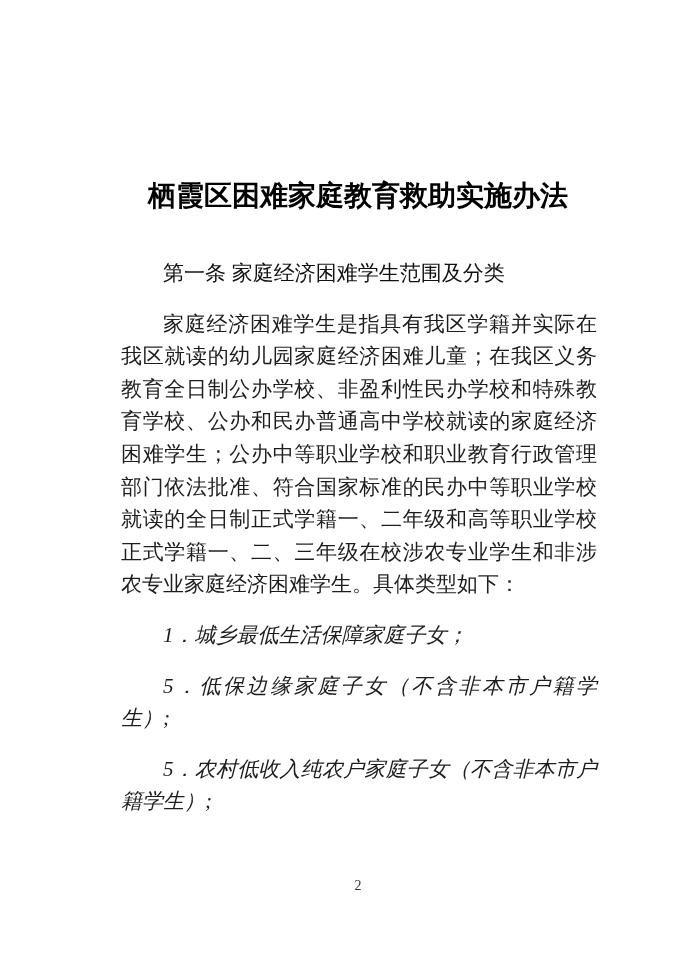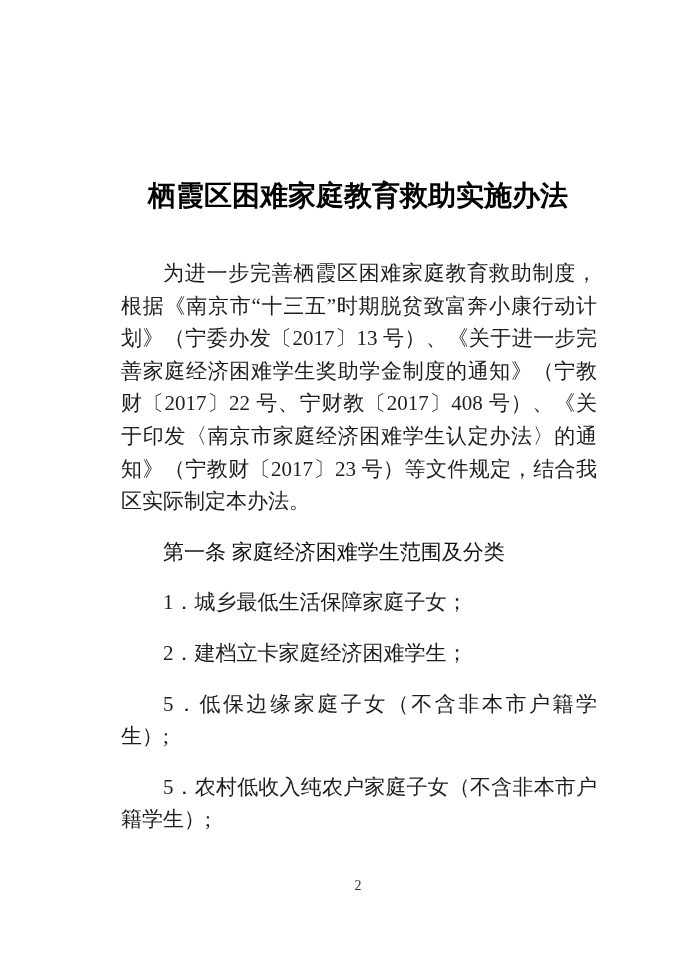--- a/index.html
+++ b/index.html
@@ -42,20 +42,21 @@
     text-indent: 2em;
   }
   .section-heading {
     text-indent: 2em;
     font-family: "Liberation Sans", "DejaVu Sans", sans-serif;
     font-weight: normal;
     color: #111111;
   }
   .list-item {
     text-indent: 2em;
+    font-style: italic;
   }
   .page-number {
     position: absolute;
     top: 851px;
     left: 0;
     width: 100%;
     text-align: center;
     font-size: 14px;
     color: #333333;
     font-family: "Liberation Serif", "DejaVu Serif", serif;
@@ -63,28 +64,27 @@
 </style>
 </head>
 <body>
 
 <div class="page">
 
   <div class="doc-title">栖霞区困难家庭教育救助实施办法</div>
 
   <div class="content">
 
-    <div class="para">为进一步完善栖霞区困难家庭教育救助制度，根据《南京市“十三五”时期脱贫致富奔小康行动计划》（宁委办发〔2017〕13 号）、《关于进一步完善家庭经济困难学生奖助学金制度的通知》（宁教财〔2017〕22 号、宁财教〔2017〕408 号）、《关于印发〈南京市家庭经济困难学生认定办法〉的通知》（宁教财〔2017〕23 号）等文件规定，结合我区实际制定本办法。</div>
 
     <div class="section-heading">第一条 家庭经济困难学生范围及分类</div>
 
+    <div class="para">家庭经济困难学生是指具有我区学籍并实际在我区就读的幼儿园家庭经济困难儿童；在我区义务教育全日制公办学校、非盈利性民办学校和特殊教育学校、公办和民办普通高中学校就读的家庭经济困难学生；公办中等职业学校和职业教育行政管理部门依法批准、符合国家标准的民办中等职业学校就读的全日制正式学籍一、二年级和高等职业学校正式学籍一、二、三年级在校涉农专业学生和非涉农专业家庭经济困难学生。具体类型如下：</div>
 
     <div class="list-item">1．城乡最低生活保障家庭子女；</div>
 
-    <div class="list-item">2．建档立卡家庭经济困难学生；</div>
 
 
     <div class="list-item">5．低保边缘家庭子女（不含非本市户籍学生）;</div>
 
     <div class="list-item">5．农村低收入纯农户家庭子女（不含非本市户籍学生）;</div>
 
   </div>
 
   <div class="page-number">2</div>
 

